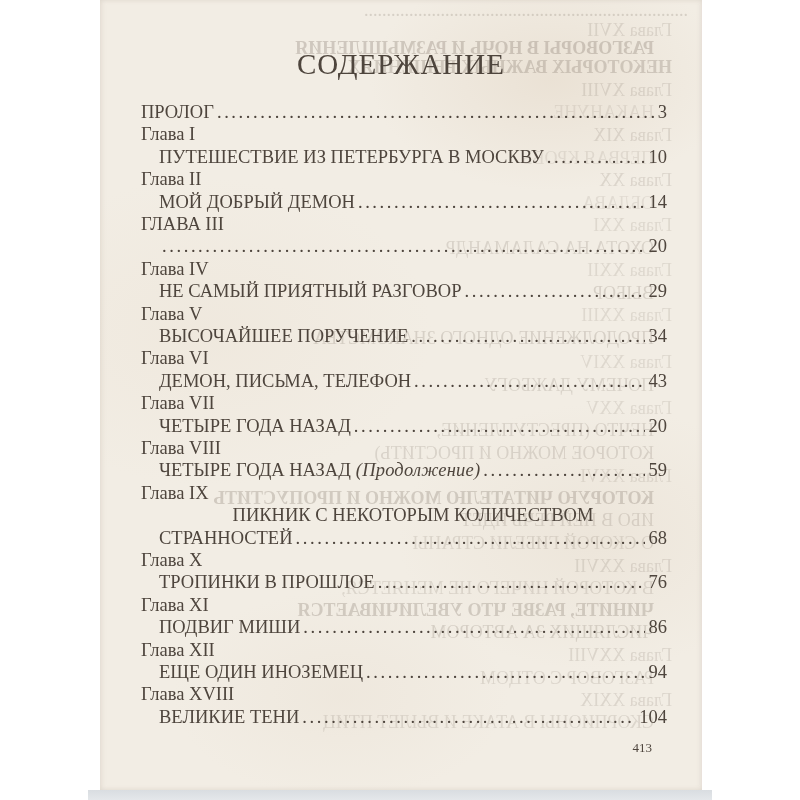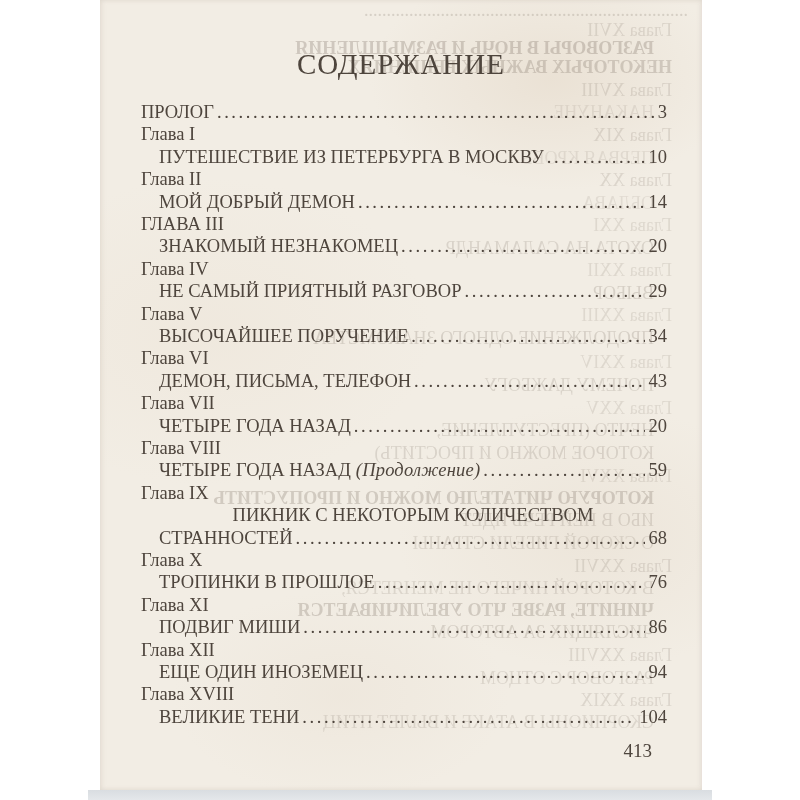--- a/index.html
+++ b/index.html
@@ -55,21 +55,21 @@
     flex:1 1 auto;overflow:hidden;white-space:nowrap;
     margin:0 4px 0 3px;min-width:12px;
   }
   .dots::after{
     content:"......................................................................................................................";
     letter-spacing:2.6px;
   }
   .pg{flex:0 0 auto;}
   .folio{
     position:absolute;top:740px;right:50px;
-    font-size:19px;
+    font-size:13px;
   }
 </style>
 </head>
 <body>
 
 <div class="photo">
   <div class="page">
     <div class="ghost" id="ghost">
         <div style="top: 0px; left: 14px; opacity: 0.2;">........................................................................</div>
         <div style="top: 20px; left: 30px; opacity: 0.16;">Глава XVII</div>
@@ -119,21 +119,20 @@
           <span class="pg">10</span>
         </div>
         <div class="chap">Глава II</div>
         <div class="row">
           <span class="tt">МОЙ ДОБРЫЙ ДЕМОН</span>
           <span class="dots"></span>
           <span class="pg">14</span>
         </div>
         <div class="chap">ГЛАВА III</div>
         <div class="row">
-          <span class="tt">ЗНАКОМЫЙ НЕЗНАКОМЕЦ</span>
           <span class="dots"></span>
           <span class="pg">20</span>
         </div>
         <div class="chap">Глава IV</div>
         <div class="row">
           <span class="tt">НЕ САМЫЙ ПРИЯТНЫЙ РАЗГОВОР</span>
           <span class="dots"></span>
           <span class="pg">29</span>
         </div>
         <div class="chap">Глава V</div>

